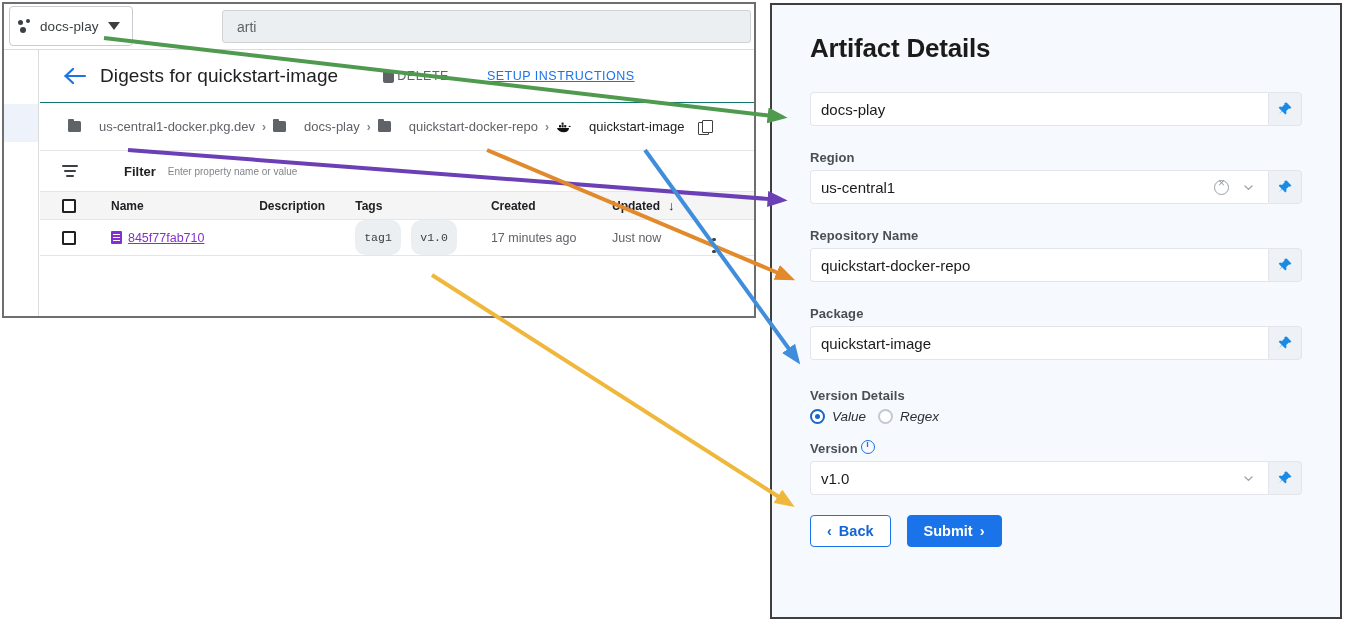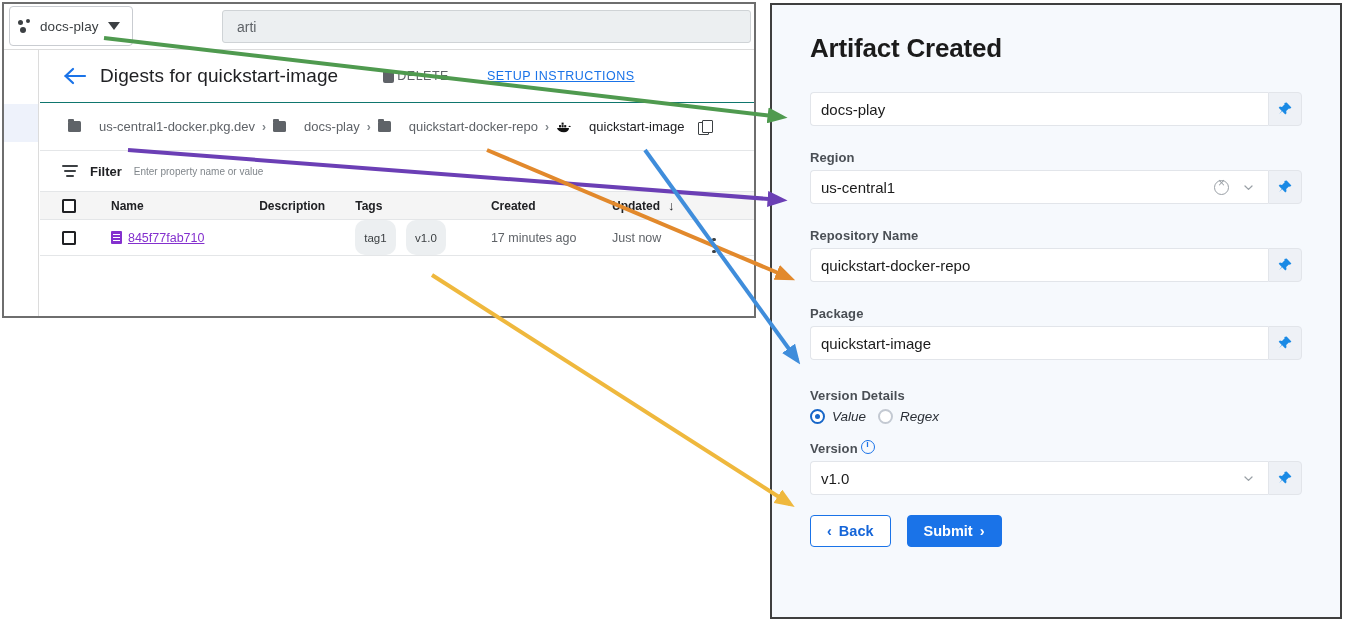--- a/index.html
+++ b/index.html
@@ -100,21 +100,21 @@
 
   .filterbar{
     height:40px;display:flex;align-items:center;padding-left:22px;gap:12px;
     border-bottom:1px solid #e4e6e8;
   }
   .filter-ic{width:16px;height:12px;position:relative;flex:0 0 auto;}
   .filter-ic i{position:absolute;left:0;height:2px;background:#3c4043;border-radius:1px;display:block;}
   .filter-ic i:nth-child(1){top:0;width:16px;}
   .filter-ic i:nth-child(2){top:5px;width:12px;left:2px;}
   .filter-ic i:nth-child(3){top:10px;width:8px;left:4px;}
-  .filter-lbl{font-size:13px;color:#202124;font-weight:bold;}
+  .filter-lbl{font-size:13px;color:#202124;font-weight:bold;margin-left:34px;}
   .filter-ph{font-size:10px;color:#80868b;}
 
   table.digests{width:100%;border-collapse:collapse;table-layout:fixed;}
   table.digests thead th{
     background:#f5f5f5;height:27px;font-size:12px;color:#202124;font-weight:bold;
     text-align:left;border-bottom:1px solid #e4e6e8;padding:0;
   }
   table.digests tbody td{
     height:33px;font-size:12.5px;color:#5f6368;padding:0;border-bottom:1px solid #e4e6e8;
     background:#fff;
@@ -134,21 +134,21 @@
   .arrow-dn{font-size:13px;color:#202124;line-height:1;}
   .digest-cell{display:flex;align-items:center;gap:6px;}
   .doc-ic{
     width:11px;height:13px;background:#8430ce;border-radius:1px;position:relative;flex:0 0 auto;
   }
   .doc-ic:before{content:"";position:absolute;left:2px;top:3px;width:7px;height:1.3px;background:#fff;box-shadow:0 3px 0 #fff,0 6px 0 #fff;}
   .digest-link{color:#8430ce;text-decoration:underline;font-size:12.5px;cursor:pointer;}
   .tagpill{
     display:inline-flex;align-items:center;justify-content:center;
     height:19px;padding:8px 9px;border-radius:10px;background:#eceff1;color:#3c4043;
-    font-size:11.5px;margin-right:7px;
+    font-size:11.5px;margin-right:7px;font-family:Liberation Mono, monospace;
   }
   .kebab{width:4px;height:16px;position:relative;margin:0 auto;cursor:pointer;}
   .kebab i{position:absolute;left:0;width:3.5px;height:3.5px;border-radius:50%;background:#3c4043;display:block;}
   .kebab i:nth-child(1){top:0;}
   .kebab i:nth-child(2){top:6px;}
   .kebab i:nth-child(3){top:12px;}
 
   
   #right-panel{
     position:absolute;left:770px;top:3px;width:572px;height:616px;
@@ -348,21 +348,21 @@
         </tr>
       </tbody>
     </table>
 
   </div>
 </div>
 
 <div id="right-panel">
   <div class="panel-inner">
 
-    <div class="panel-title">Artifact Created</div>
+    <div class="panel-title">Artifact Details</div>
 
     <div class="sp-28"></div>
 
     <div class="fld-row">
       <div class="fld-box">
         <span class="fld-val">docs-play</span>
       </div>
       <div class="pin-box">
         <span class="pin-ic">
           <svg width="16" height="16" viewBox="0 0 16 16">

